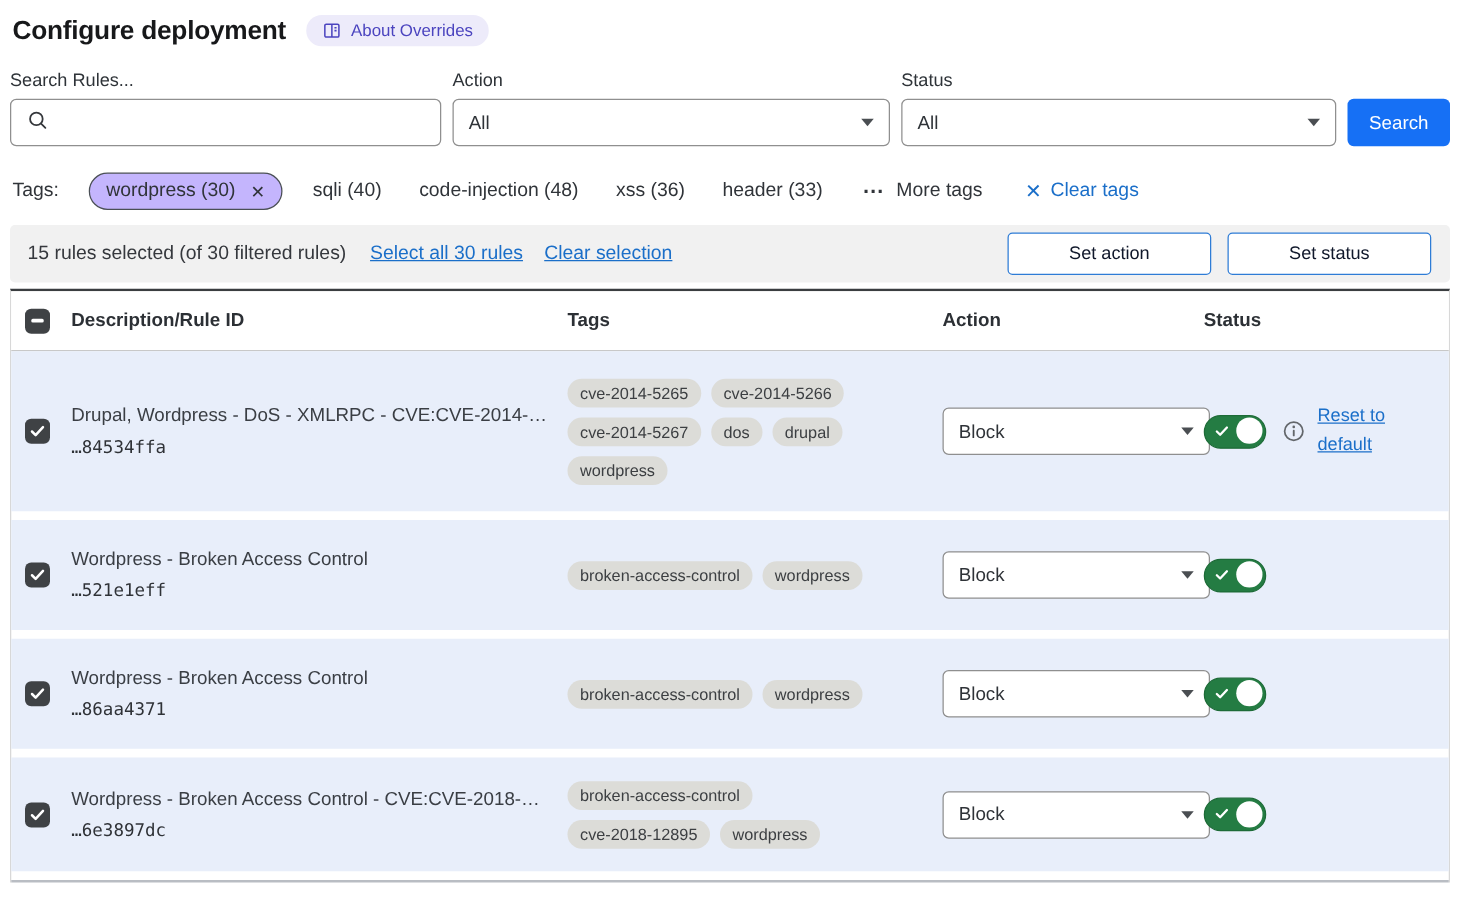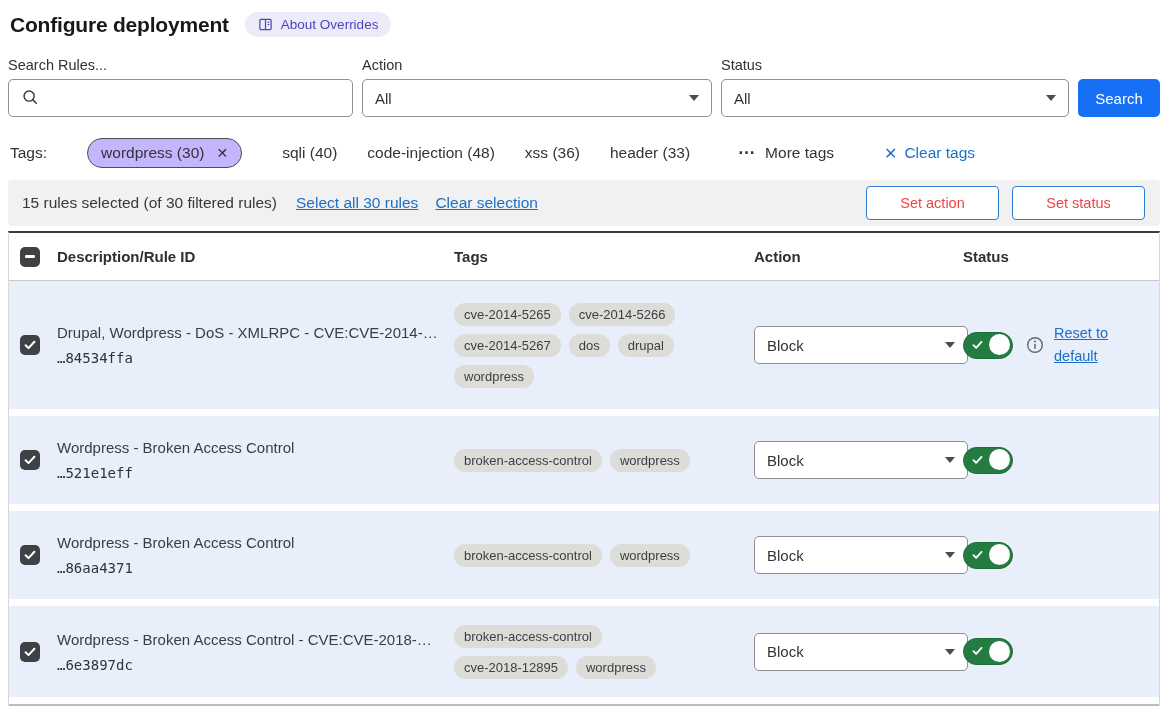--- a/index.html
+++ b/index.html
@@ -22,40 +22,40 @@
     display:flex; align-items:center; padding:0 12px; font-size:15px; color:#2f3338; }
   .input-box { width:345px; gap:8px; }
   .input-box input { border:none; outline:none; flex:1; font-size:15px; font-family:inherit; background:transparent; }
   .select-box { justify-content:space-between; cursor:pointer; }
   .w-action { width:350px; } .w-status { width:348px; }
   .chev { width:0; height:0; border-left:5px solid transparent; border-right:5px solid transparent; border-top:6px solid #4a4e52; }
   .search-btn { height:38px; width:85px; background:#1670f5; color:#fff; border:none; border-radius:5px;
     font-size:15px; font-family:inherit; cursor:pointer; }
 
   
-  .tags-row { display:flex; align-items:center; margin-top:21px; font-size:15.5px; color:#303439; gap:40px; }
+  .tags-row { display:flex; align-items:center; margin-top:21px; font-size:15.5px; color:#303439; gap:24px; }
   .tags-label { margin-left:2px; }
   .selected-tag { display:inline-flex; align-items:center; gap:12px; border:1.5px solid #4a4f55; border-radius:17px;
     padding:5px 13px; background:#c4b5fd; cursor:pointer; }
   .selected-tag .x { font-size:14px; color:#2f3338; }
   .plain-tags { display:flex; gap:30px; }
   .plain-tag { cursor:pointer; }
   .more-tags { display:inline-flex; align-items:center; gap:9px; cursor:pointer; margin-left:8px; }
   .more-tags .dots { font-weight:700; font-size:17px; letter-spacing:1px; line-height:10px; }
   .clear-tags { display:inline-flex; align-items:center; gap:7px; color:#1b6fc9; cursor:pointer; margin-left:10px; }
   .clear-tags .x { font-size:16px; }
   .clear-tags .lbl { }
 
   
   .sel-bar { margin-top:12px; height:46px; background:#f1f1f1; border-radius:4px; display:flex; align-items:center;
     padding:0 15px 0 14px; font-size:15.5px; color:#35383d; }
   .sel-links { display:flex; gap:17px; margin-left:19px; }
   .blue-link { color:#1b6fc9; text-decoration:underline; cursor:pointer; }
   .sel-actions { margin-left:auto; display:flex; gap:13px; }
-  .outline-btn { width:133px; height:34px; background:#fff; border:1px solid #2e7cd6; color:#ef4444;
+  .outline-btn { width:163px; height:34px; background:#fff; border:1px solid #2e7cd6; color:#0f172a;
     border-radius:4px; font-size:14.5px; font-family:inherit; cursor:pointer; }
 
   
   .table { margin-top:5px; border-top:2px solid #3a3d40; border-left:1px solid #d8d8d8; border-right:1px solid #d8d8d8; }
   .thead { display:flex; align-items:center; height:48px; background:#fff; border-bottom:1px solid #c8c8c8;
     font-size:15px; font-weight:700; color:#2c3035; }
   .col-check { width:42px; display:flex; justify-content:center; flex:none; }
   .col-desc { width:395px; flex:none; padding-left:6px; }
   .col-tags { width:300px; flex:none; padding-left:8px; }
   .col-action { width:205px; flex:none; padding-left:8px; }

